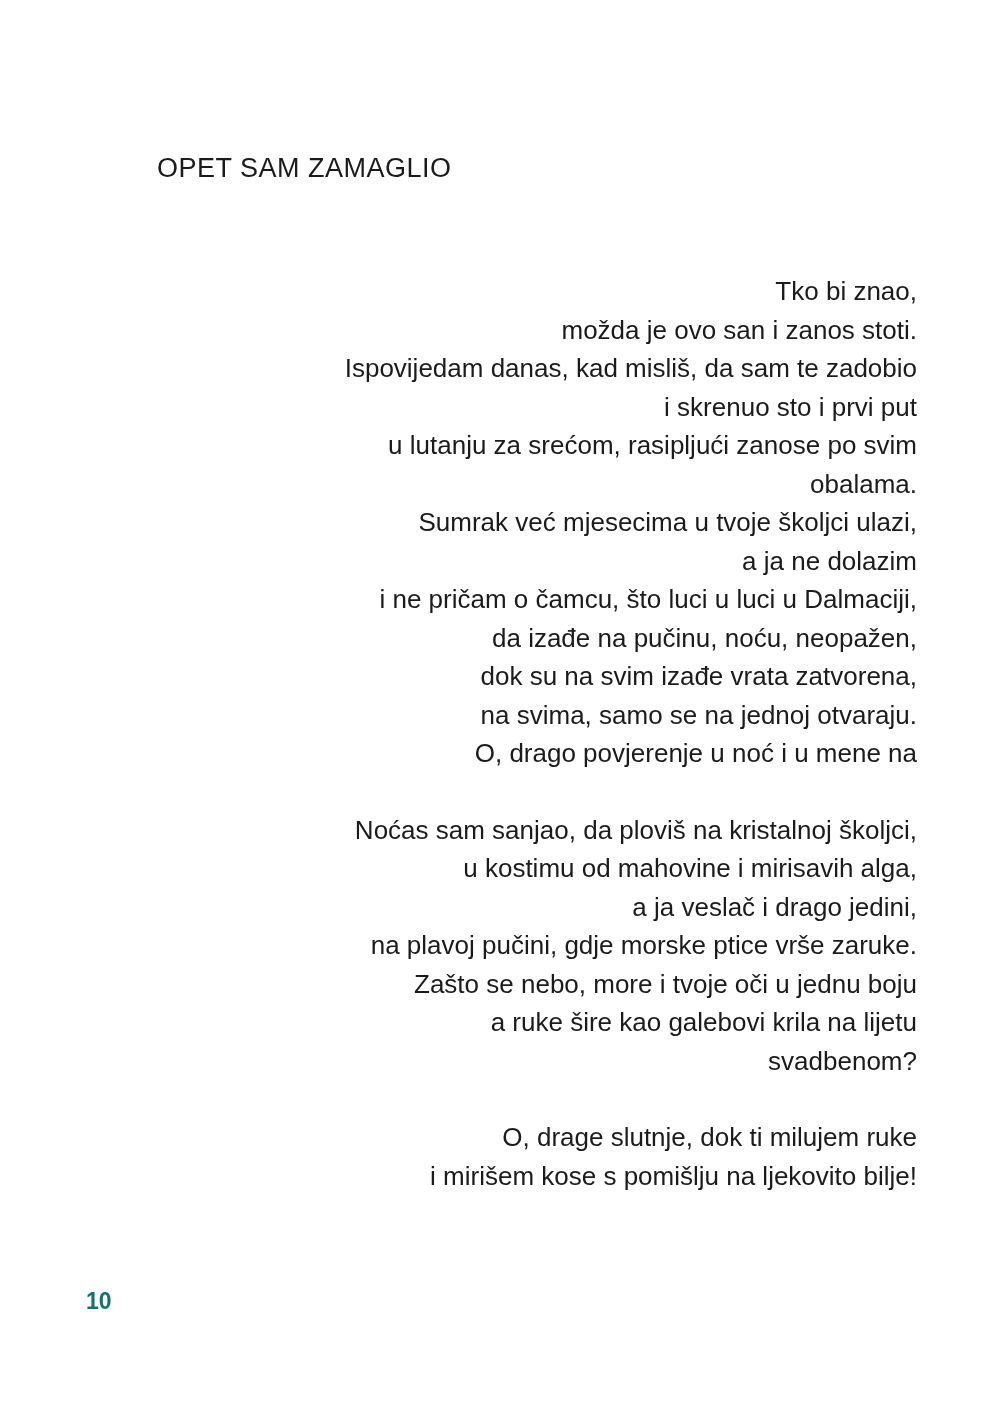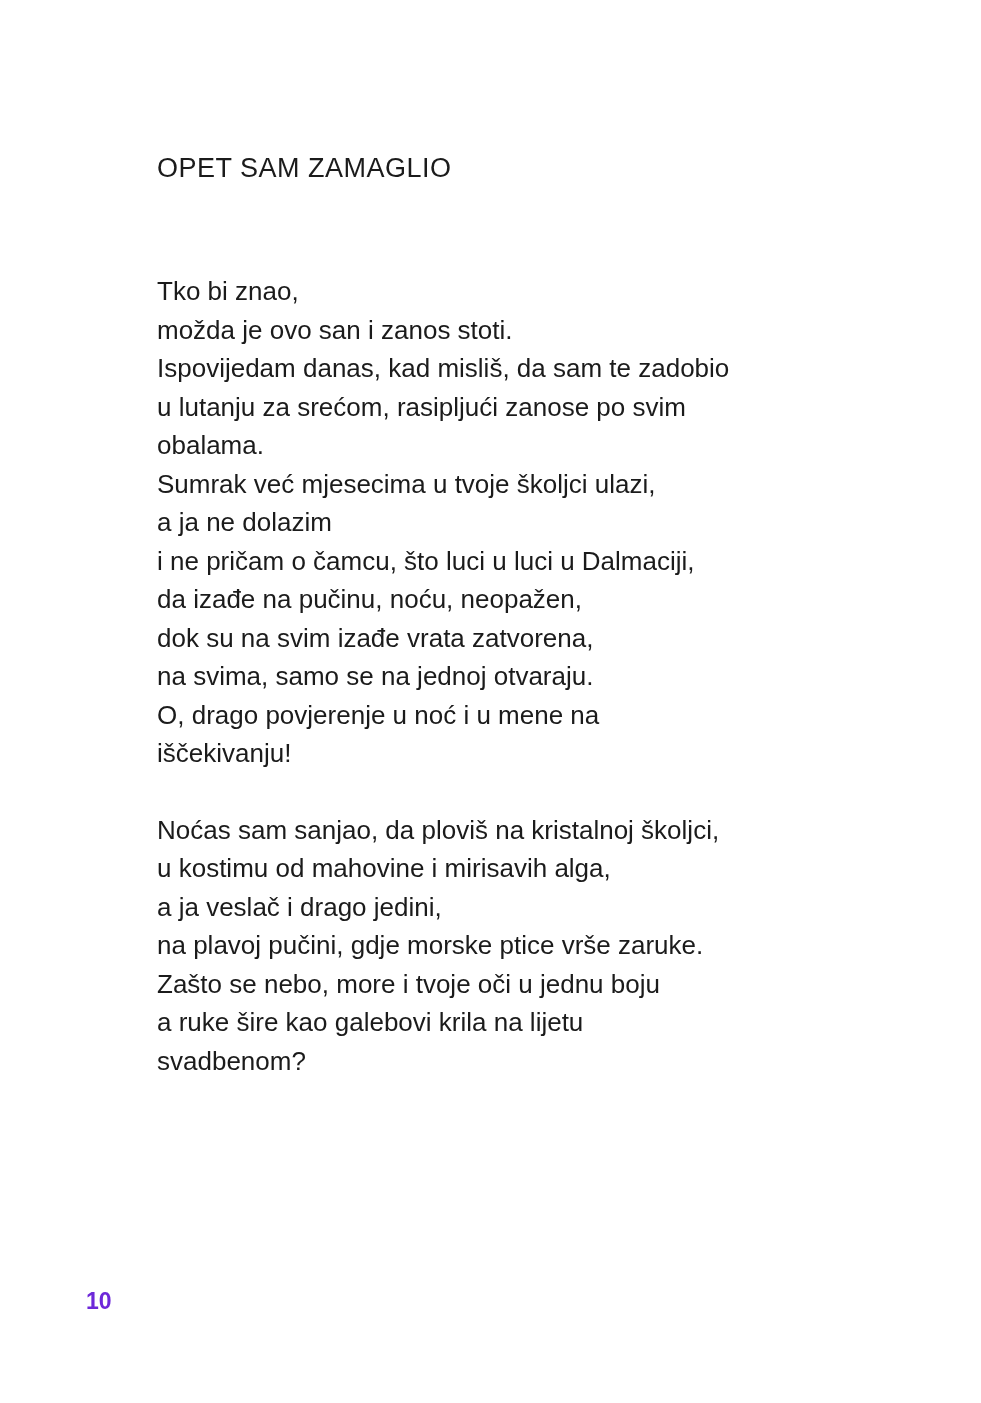--- a/index.html
+++ b/index.html
@@ -37,69 +37,74 @@
     position: absolute;
     left: 157px;
     top: 272px;
     width: 760px;
     font-size: 26px;
     line-height: 38.5px;
     color: #1b1b1b;
   }
   .stanza {
     margin: 0 0 38px 0;
+    text-align: right;
   }
   .stanza:last-child {
     margin-bottom: 0;
   }
   .line {
     white-space: pre;
   }
   .page-number {
     position: absolute;
     left: 86px;
     top: 1288px;
     font-size: 23px;
     font-weight: bold;
-    color: #6d28d9;
+    color: #0f766e;
   }
 </style>
 </head>
 <body>
 
 <div class="page">
 
   <div class="poem-title">OPET SAM ZAMAGLIO</div>
 
   <div class="poem-body">
 
     <div class="stanza">
       <div class="line">Tko bi znao,</div>
       <div class="line">možda je ovo san i zanos stoti.</div>
       <div class="line">Ispovijedam danas, kad misliš, da sam te zadobio</div>
+      <div class="line">i skrenuo sto i prvi put</div>
       <div class="line">u lutanju za srećom, rasipljući zanose po svim</div>
       <div class="line">obalama.</div>
       <div class="line">Sumrak već mjesecima u tvoje školjci ulazi,</div>
       <div class="line">a ja ne dolazim</div>
       <div class="line">i ne pričam o čamcu, što luci u luci u Dalmaciji,</div>
       <div class="line">da izađe na pučinu, noću, neopažen,</div>
       <div class="line">dok su na svim izađe vrata zatvorena,</div>
       <div class="line">na svima, samo se na jednoj otvaraju.</div>
       <div class="line">O, drago povjerenje u noć i u mene na</div>
-      <div class="line">iščekivanju!</div>
     </div>
 
     <div class="stanza">
       <div class="line">Noćas sam sanjao, da ploviš na kristalnoj školjci,</div>
       <div class="line">u kostimu od mahovine i mirisavih alga,</div>
       <div class="line">a ja veslač i drago jedini,</div>
       <div class="line">na plavoj pučini, gdje morske ptice vrše zaruke.</div>
       <div class="line">Zašto se nebo, more i tvoje oči u jednu boju</div>
       <div class="line">a ruke šire kao galebovi krila na lijetu</div>
       <div class="line">svadbenom?</div>
     </div>
 
+    <div class="stanza">
+      <div class="line">O, drage slutnje, dok ti milujem ruke</div>
+      <div class="line">i mirišem kose s pomišlju na ljekovito bilje!</div>
+    </div>
 
   </div>
 
   <div class="page-number">10</div>
 
 </div>
 
 </body></html>

